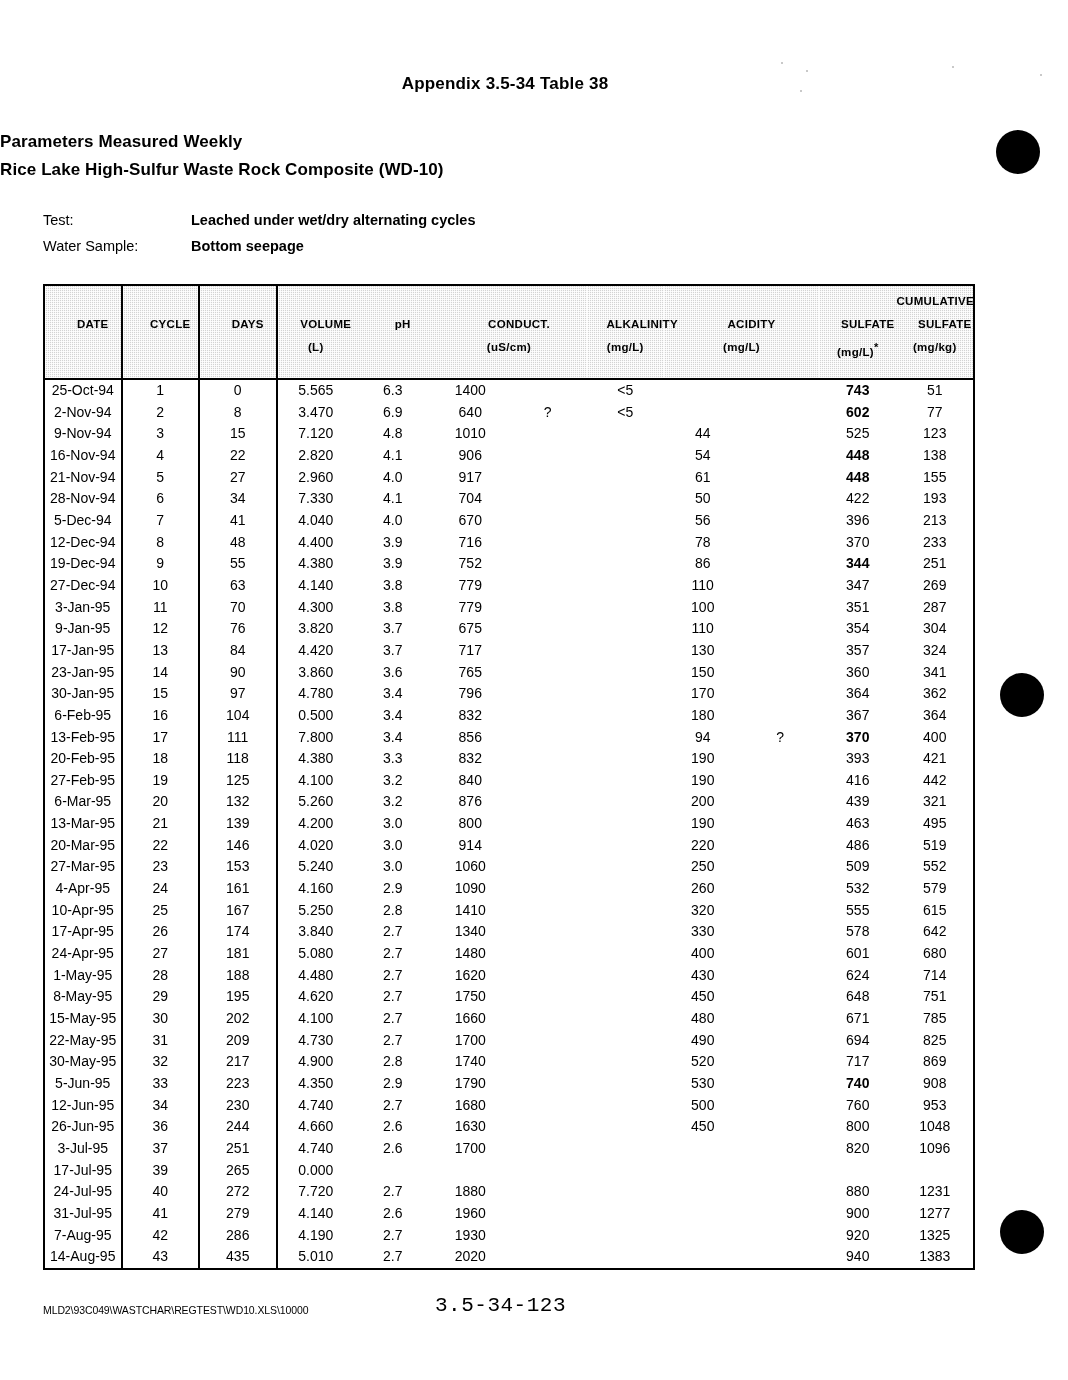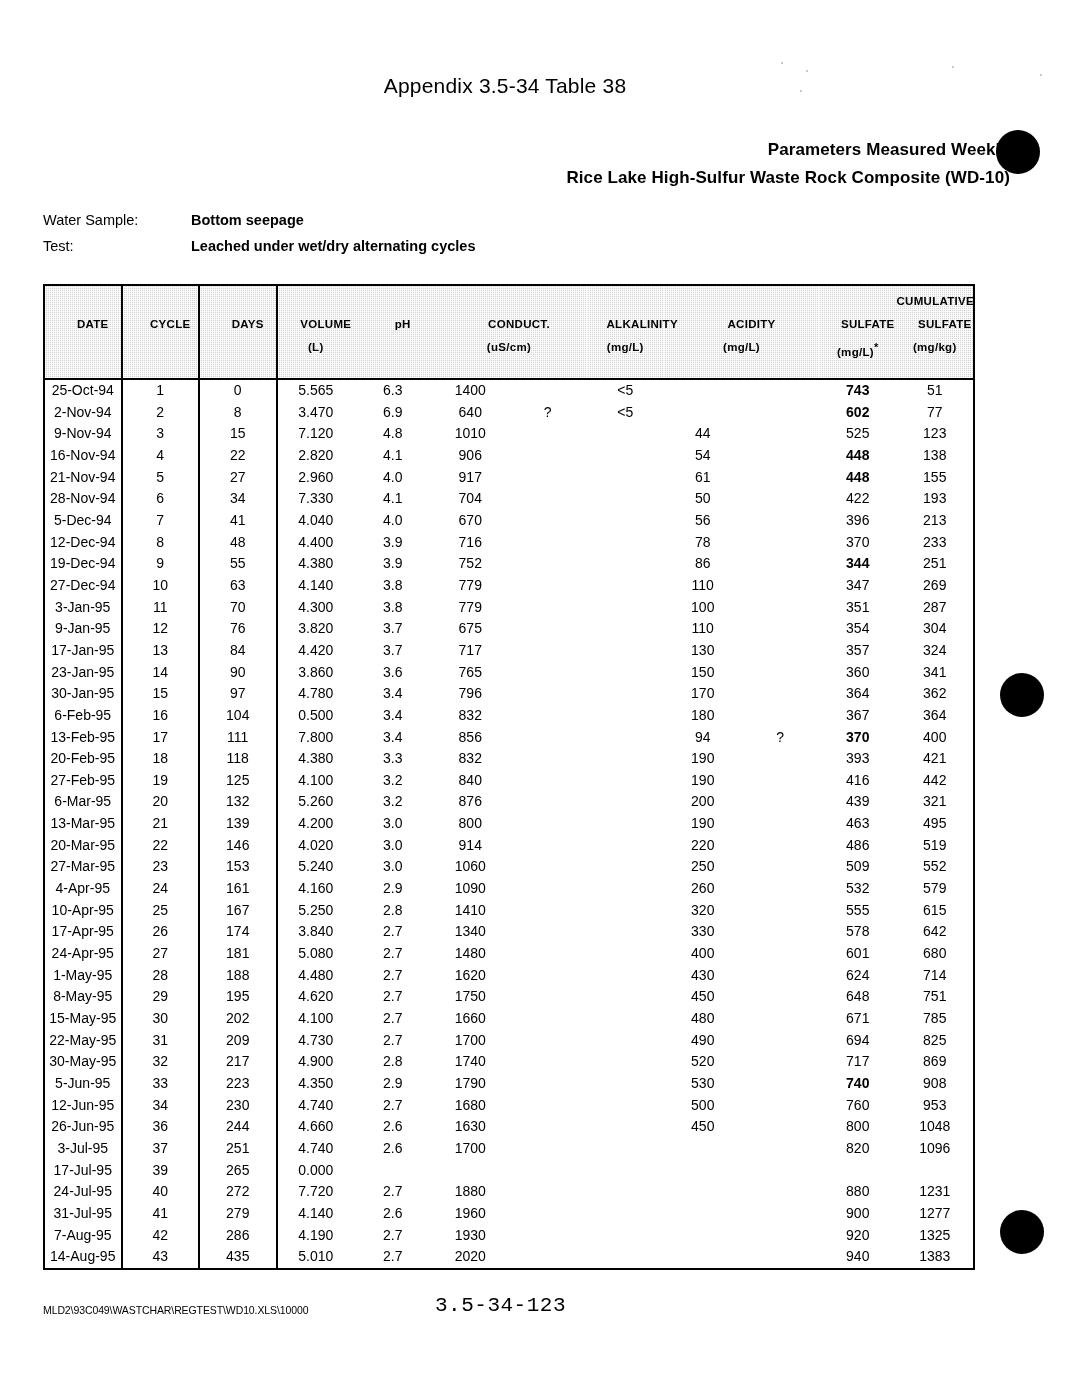--- a/index.html
+++ b/index.html
@@ -36,30 +36,30 @@
 
   
   .title-block {
     position: absolute;
     left: 0;
     top: 74px;
     width: 1010px;
     text-align: center;
   }
   .doc-title {
-    font-size: 21px;
-    font-weight: normal;
+    font-size: 17px;
+    font-weight: bold;
     letter-spacing: 0.2px;
   }
   .subtitle-block {
     position: absolute;
     left: 0;
-    top: 136px;
+    top: 128px;
     width: 1010px;
-    text-align: right;
+    text-align: left;
   }
   .subtitle {
     font-size: 17px;
     font-weight: bold;
     letter-spacing: 0.1px;
     line-height: 28px;
   }
 
   
   .info-block {
@@ -186,26 +186,26 @@
   <div class="doc-title">Appendix 3.5-34 Table 38</div>
 </div>
 
 <div class="subtitle-block">
   <div class="subtitle">Parameters Measured Weekly</div>
   <div class="subtitle">Rice Lake High-Sulfur Waste Rock Composite (WD-10)</div>
 </div>
 
 <div class="info-block">
   <div class="info-row">
+    <span class="info-label">Test:</span>
+    <span class="info-value">Leached under wet/dry alternating cycles</span>
+  </div>
+  <div class="info-row">
     <span class="info-label">Water Sample:</span>
     <span class="info-value">Bottom seepage</span>
-  </div>
-  <div class="info-row">
-    <span class="info-label">Test:</span>
-    <span class="info-value">Leached under wet/dry alternating cycles</span>
   </div>
 </div>
 
 <div class="data-table-wrap">
   <table class="data">
     <colgroup>
       <col class="c-date">
         <col class="c-cycle">
         <col class="c-days">
         <col class="c-volume">

